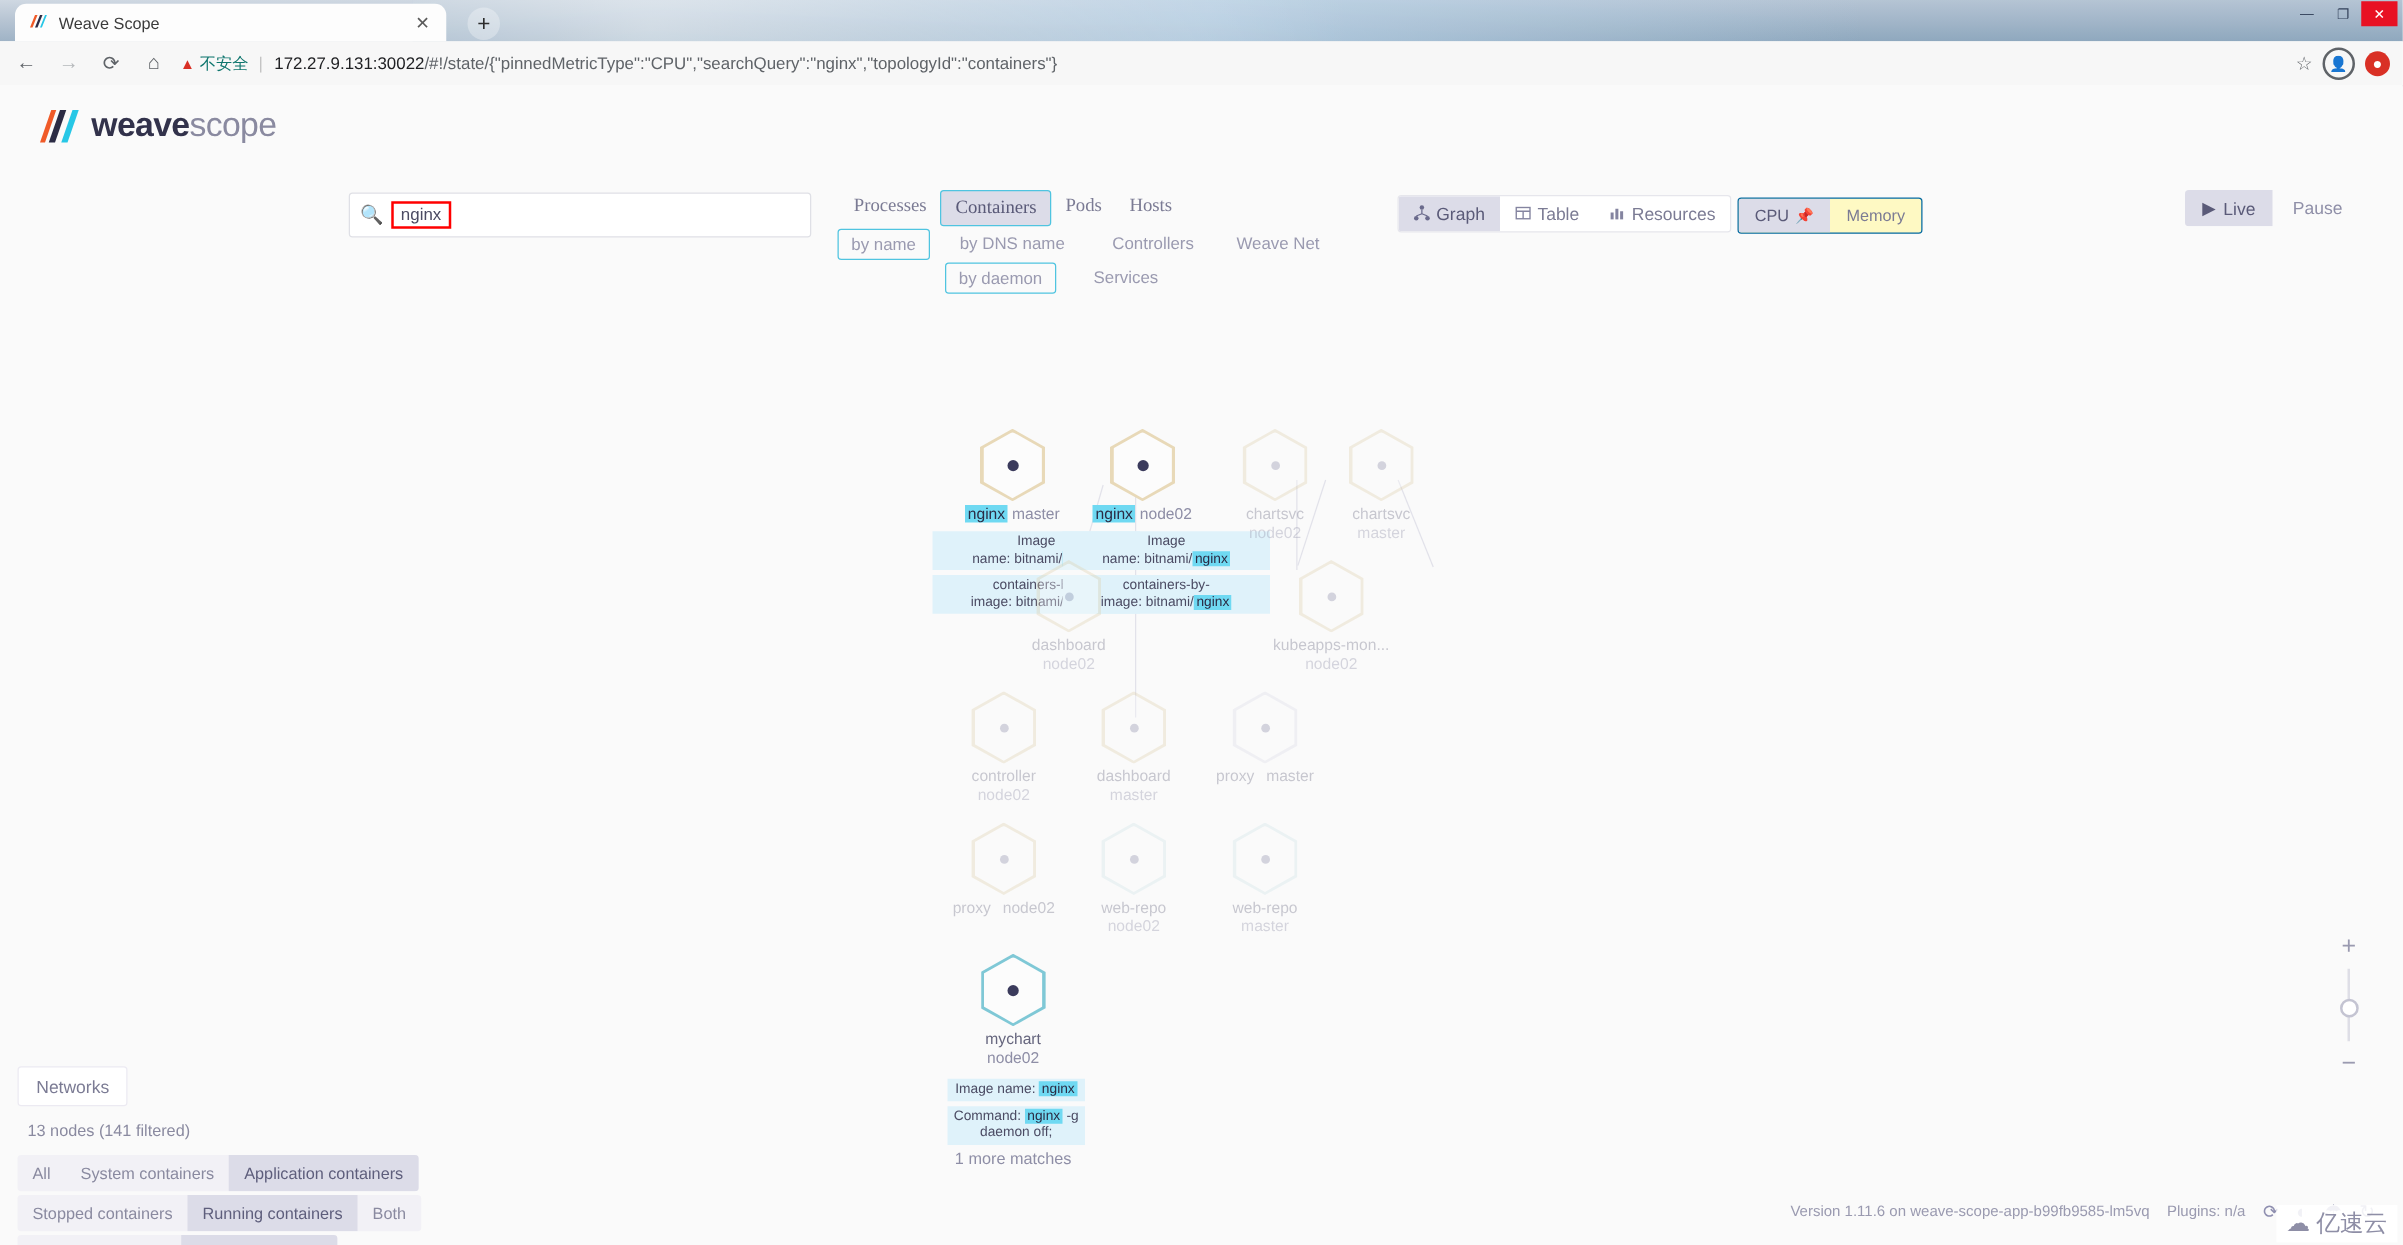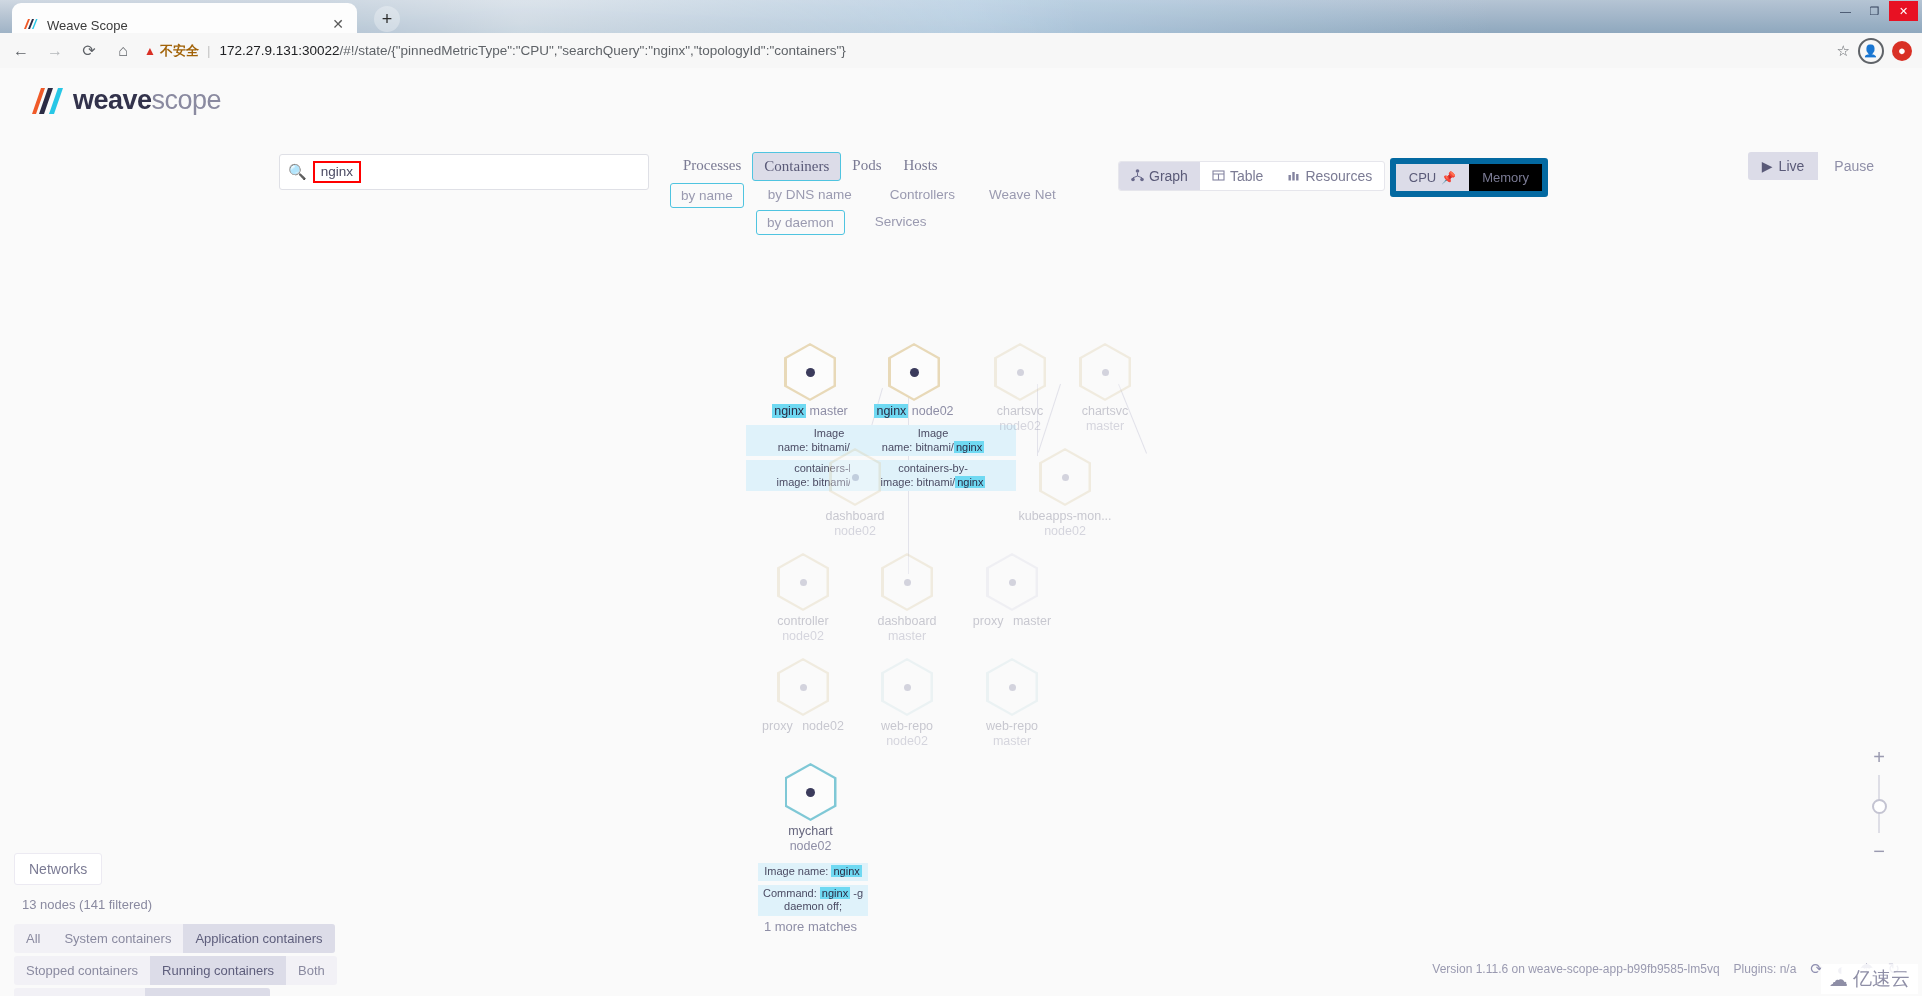--- a/index.html
+++ b/index.html
@@ -18,21 +18,21 @@
     position:absolute;left:330px;top:0;width:1592px;height:33px;
     background:
       radial-gradient(circle at 12% 70%, rgba(255,255,255,.55), rgba(255,255,255,0) 40%),
       radial-gradient(circle at 40% 20%, rgba(190,215,235,.75), rgba(160,190,215,0) 55%),
       linear-gradient(180deg,#b4c4d4 0%,#8fa8be 100%);
     opacity:.95;
   }
   .tab{
     position:absolute;left:12px;top:3px;width:345px;height:30px;
     background:#fdfdfd;border-radius:9px 9px 0 0;
-    display:flex;align-items:flex-end;padding:0 10px;box-sizing:border-box;
+    display:flex;align-items:center;padding:0 10px;box-sizing:border-box;
   }
   .tab-favicon{width:16px;height:16px;position:relative;flex:0 0 16px;margin-right:9px;}
   .tab-title{
     font-size:13px;color:#3b3b3b;flex:1;white-space:nowrap;overflow:hidden;
     text-overflow:ellipsis;
   }
   .tab-close{
     width:18px;height:18px;flex:0 0 18px;color:#5a5a5a;font-size:14px;
     display:flex;align-items:center;justify-content:center;cursor:pointer;
   }
@@ -54,21 +54,21 @@
   .navicon{
     width:26px;height:26px;margin-left:8px;display:flex;align-items:center;
     justify-content:center;color:#5f6368;font-size:16px;cursor:pointer;flex:0 0 26px;
   }
   .navicon.fwd{color:#b5b8bb;}
   .urlbar{
     flex:1;height:26px;margin:0 10px 0 8px;display:flex;align-items:center;
     font-size:13.5px;color:#202124;
   }
   .warn-tri{color:#d93025;font-size:12px;margin-right:4px;}
-  .insecure{color:#a16207;font-size:13px;margin-right:8px;font-weight:bold;}
+  .insecure{color:#0f766e;font-size:13px;margin-right:8px;}
   .url-sep{color:#c4c4c4;margin-right:9px;}
   .url-host{color:#202124;}
   .url-path{color:#5f6368;}
   .star{color:#5f6368;font-size:15px;}
   .avatar-c{
     width:22px;height:22px;border-radius:50%;border:2px solid #5f6368;margin:0 8px;
     display:flex;align-items:center;justify-content:center;color:#5f6368;font-size:12px;
     flex:0 0 22px;cursor:pointer;
   }
   .redcircle{
@@ -109,22 +109,22 @@
   .vm-group{
     display:inline-flex;border:1px solid #e6e6ec;border-radius:3px;overflow:hidden;
     background:#fff;
   }
   .vm{
     font-size:14px;color:#7b7b94;padding:6px 12px;cursor:pointer;display:flex;
     align-items:center;gap:5px;white-space:nowrap;
   }
   .vm.selected{background:#dcdce8;color:#5a5a78;}
   .metric-group{
-    display:inline-flex;border:6px solid #0369a1;border-radius:3px;overflow:hidden;
-    background:#000000;margin-top:6px;
+    display:inline-flex;border:1px solid #0369a1;border-radius:3px;overflow:hidden;
+    background:#fef9c3;margin-top:6px;
   }
   .metric{
     font-size:13px;color:#7b7b94;padding:6px 13px;cursor:pointer;display:flex;
     align-items:center;gap:5px;white-space:nowrap;
   }
   .metric.selected{background:#dcdce8;color:#5a5a78;}
   .pin{color:#e0301e;font-size:12px;}
   .livectl{position:absolute;right:32px;top:84px;display:inline-flex;
     border-radius:3px;overflow:hidden;}
   .live{

